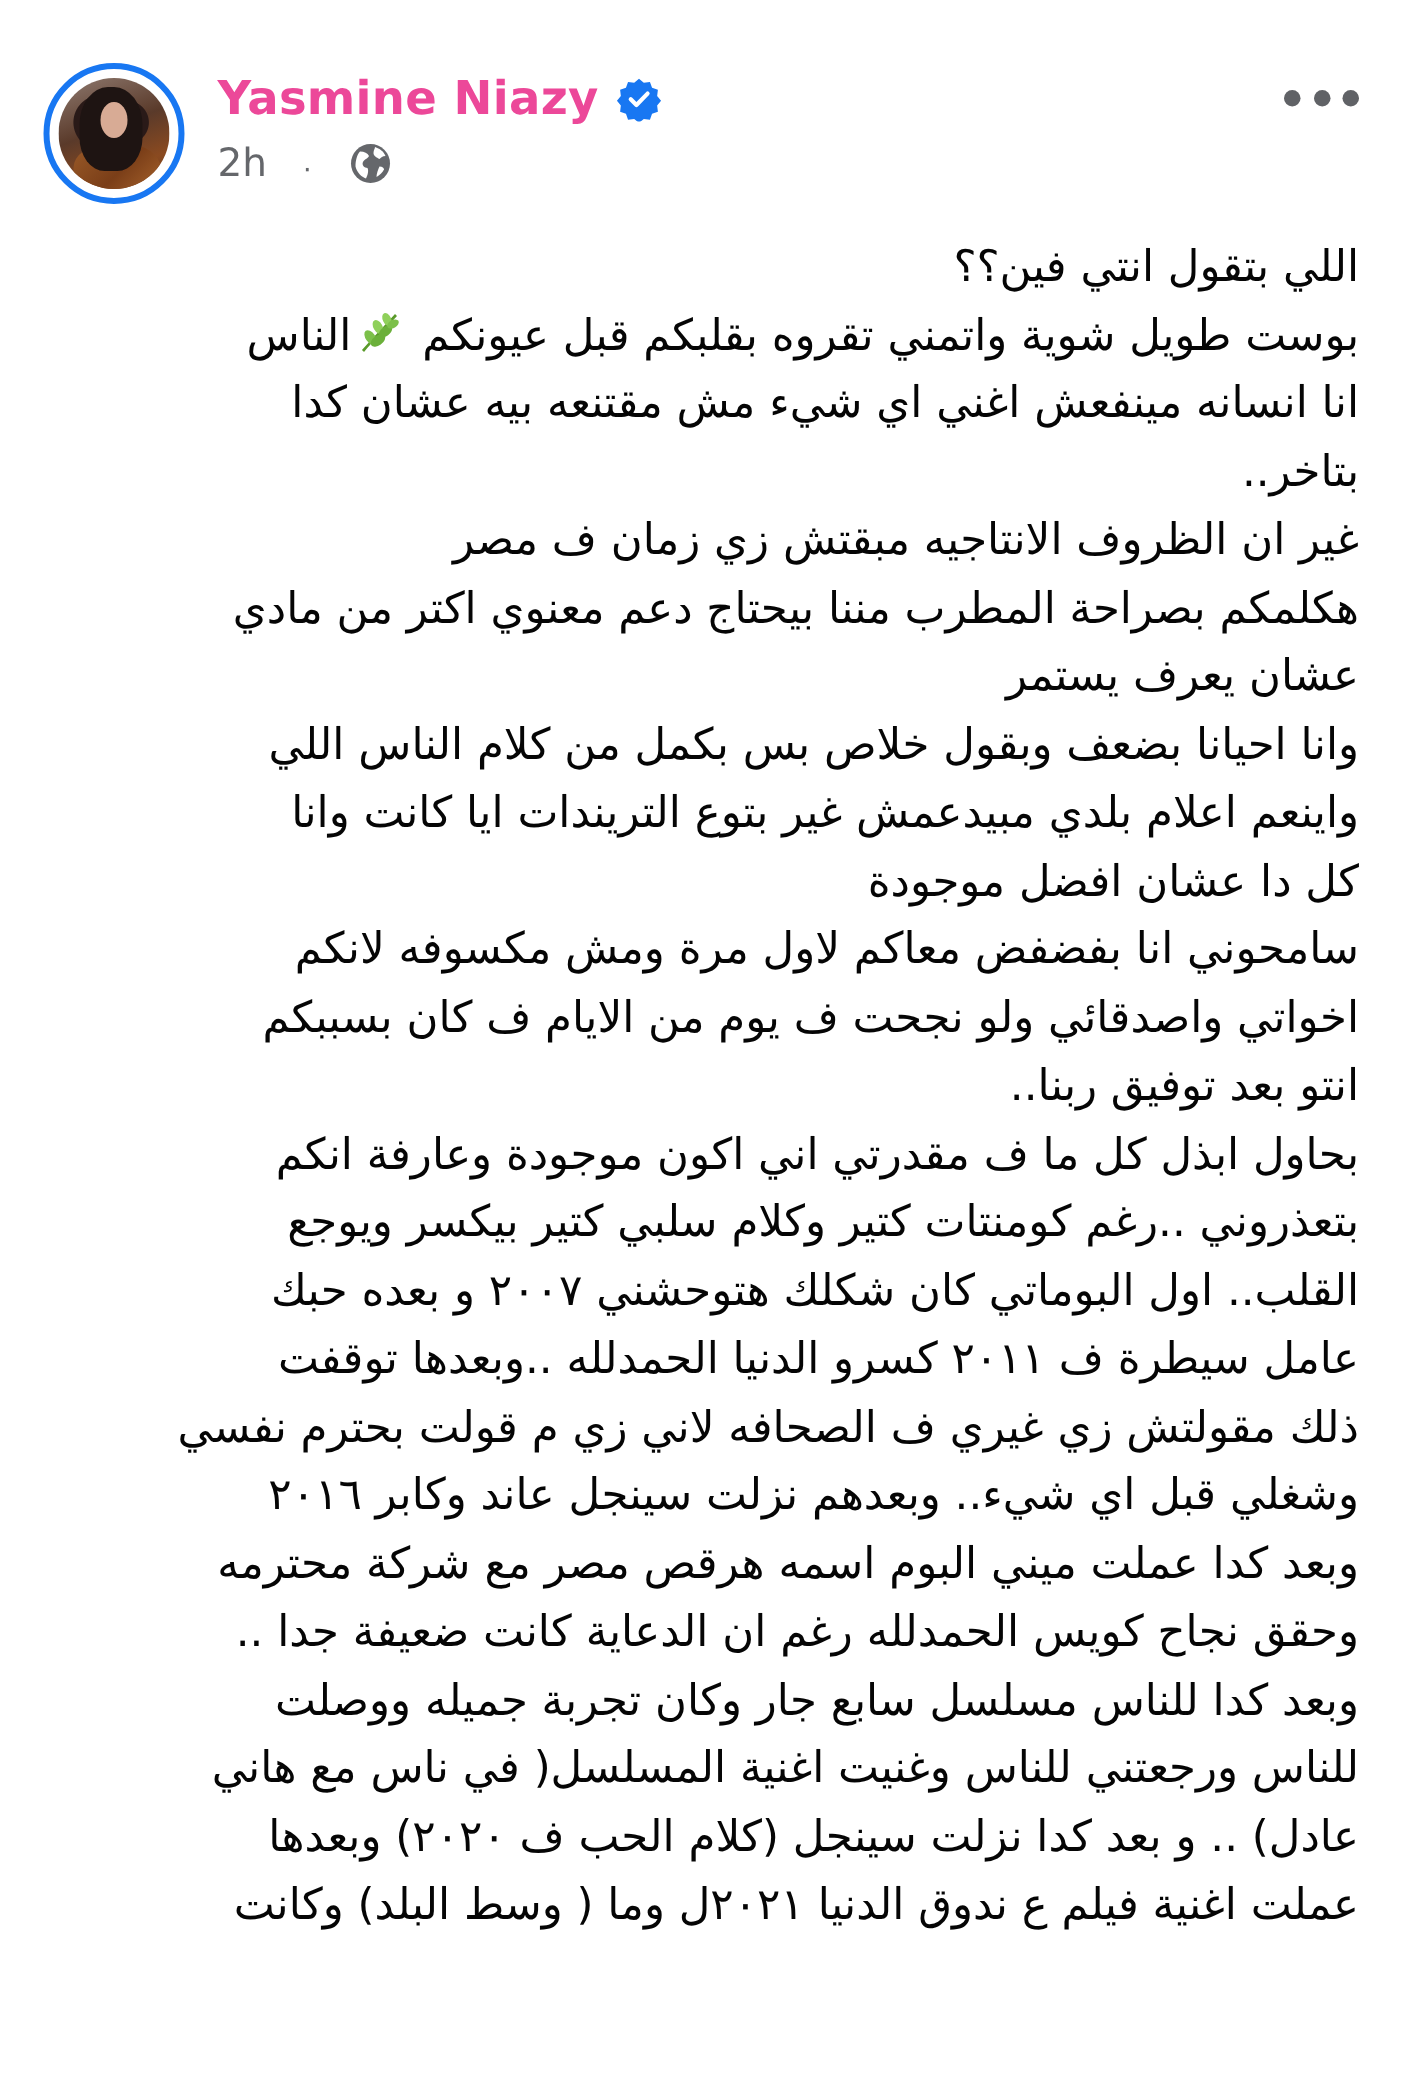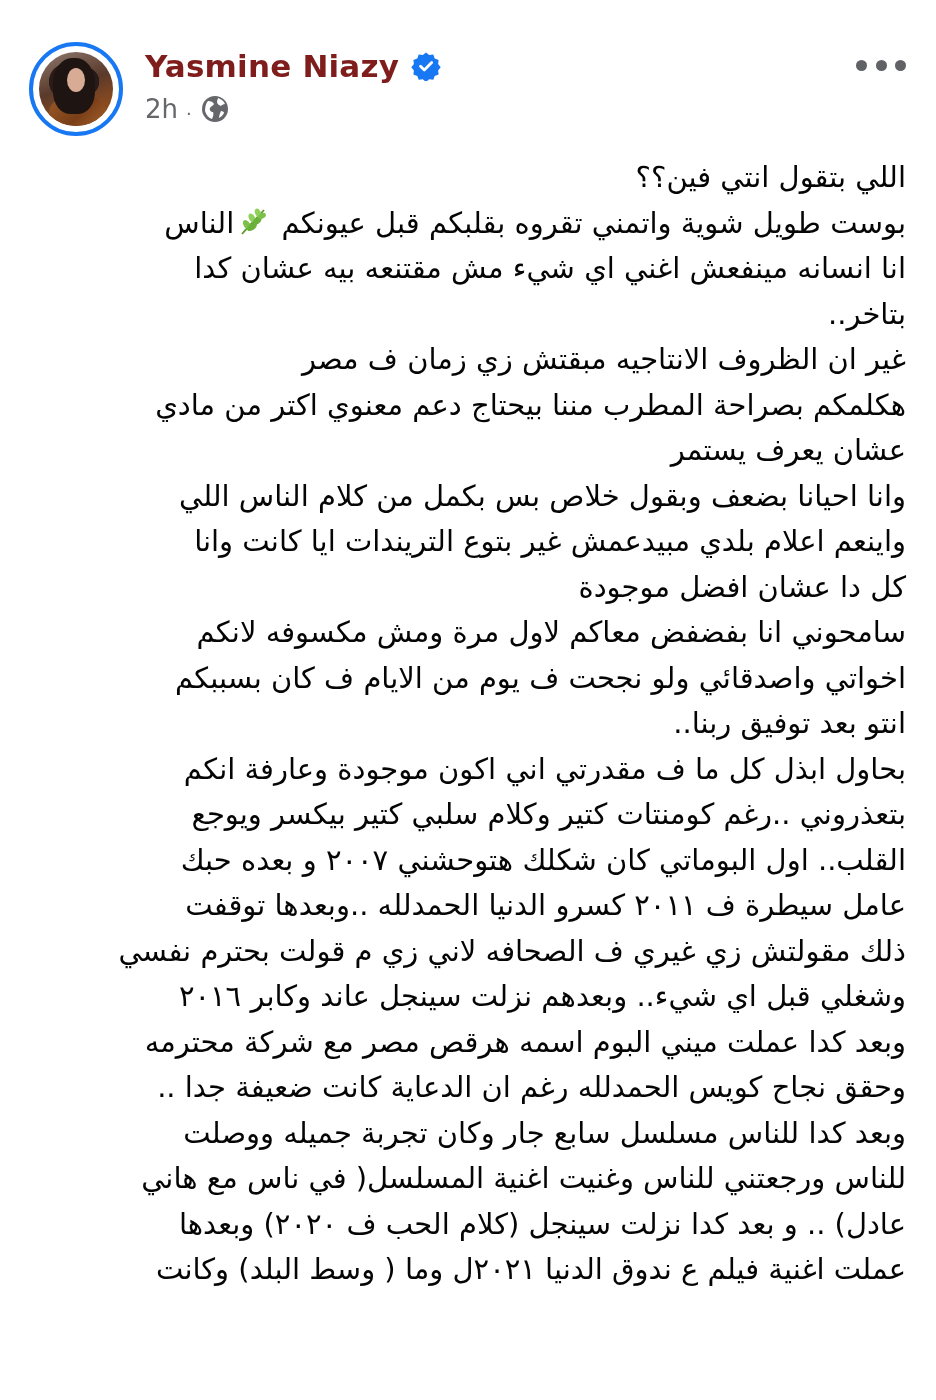--- a/index.html
+++ b/index.html
@@ -77,37 +77,38 @@
     position: absolute;
     left: 145px;
     top: 48px;
     display: flex;
     align-items: center;
   }
   .author-name {
     font-family: "DejaVu Sans", sans-serif;
     font-weight: bold;
     font-size: 31px;
-    color: #7f1d1d;
+    color: #ec4899;
     letter-spacing: 0.2px;
   }
   .verified-badge {
     margin-left: 12px;
     width: 30px;
     height: 30px;
     display: inline-block;
   }
   .meta-row {
     position: absolute;
     left: 145px;
     top: 94px;
     display: flex;
     align-items: flex-end;
     color: #65676b;
     font-size: 26px;
+    gap: 16px;
   }
   .meta-dot {
     margin: 0 8px;
     font-size: 18px;
   }
   .globe-icon {
     width: 30px;
     height: 30px;
     display: inline-block;
   }

